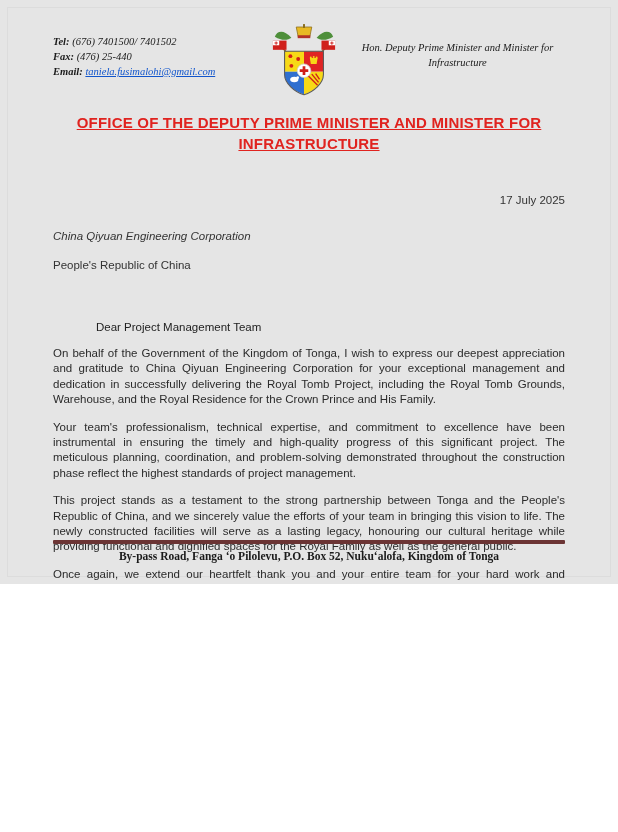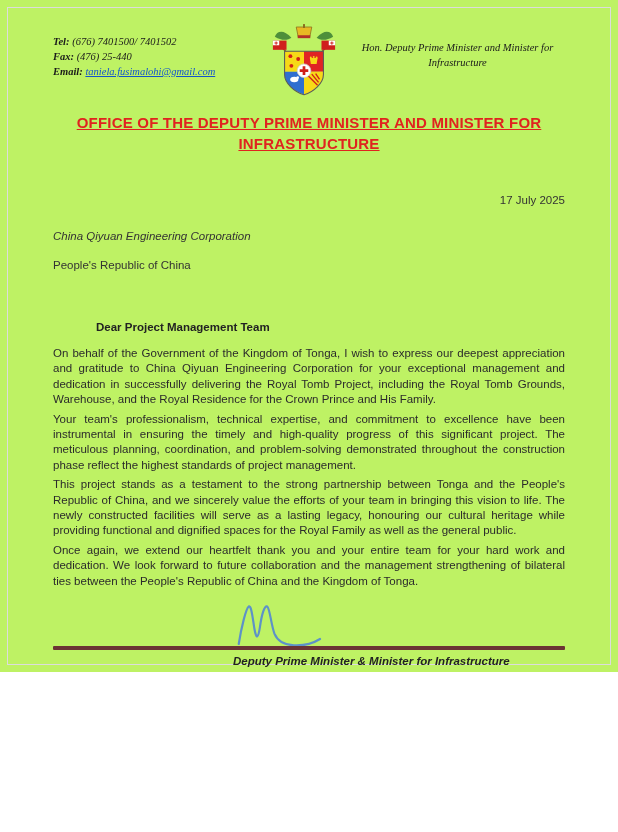--- a/index.html
+++ b/index.html
@@ -1,23 +1,23 @@
 <!DOCTYPE html>
 <html><head>
 <meta charset="utf-8">
 <style>
   * { margin:0; padding:0; box-sizing:border-box; }
   html,body { background:#ffffff; }
   body { font-family:"Liberation Sans", sans-serif; color:#222; }
 
   .page {
     position:relative;
-    width:618px; height:672px;
+    width:618px; height:584px;
     margin:0 auto;
-    background:#bef264;
+    background:#e5e5e5;
     overflow:hidden;
   }
   .page-border {
     position:absolute; inset:7px;
     border:1px solid #dcdcdc;
     pointer-events:none;
   }
 
   .content { position:relative; padding:0 53px; }
 
@@ -70,36 +70,36 @@
     text-align:right;
     font-size:11.5px;
     color:#333;
   }
   .recipient-1 { margin-top:24px; font-size:11.5px; color:#333;font-style:italic; }
   .recipient-2 { margin-top:17px; font-size:11.5px; color:#333; }
 
   .salutation {
     margin-top:50px;
     font-size:11.5px;
-    font-weight:bold;
+    font-weight:normal;
     color:#222;
     padding-left:43px;
   }
   .subject {
     margin-top:15px;
     text-align:center;
     font-size:11.5px;
     font-weight:bold;
     text-decoration:underline;
     color:#222;
   }
 
   
   .para {
-    margin-top:4px;
+    margin-top:12px;
     font-size:11.5px;
     line-height:15.4px;
     text-align:justify;
     color:#2b2b2b;
   }
   .para.first { margin-top:13px; }
 
   .closing {
     margin-top:12px;
     margin-left:178px;
@@ -229,14 +229,15 @@
     </div>
 
     <div class="signatory">
       <div class="signatory-title">Deputy Prime Minister &amp; Minister for Infrastructure</div>
     </div>
 
   </div>
 
   <div class="footer">
     <div class="footer-bar"></div>
+    <div class="footer-address">By-pass Road, Fanga ʻo Pilolevu, P.O. Box 52, Nukuʻalofa, Kingdom of Tonga</div>
   </div>
 </div>
 
 </body></html>

